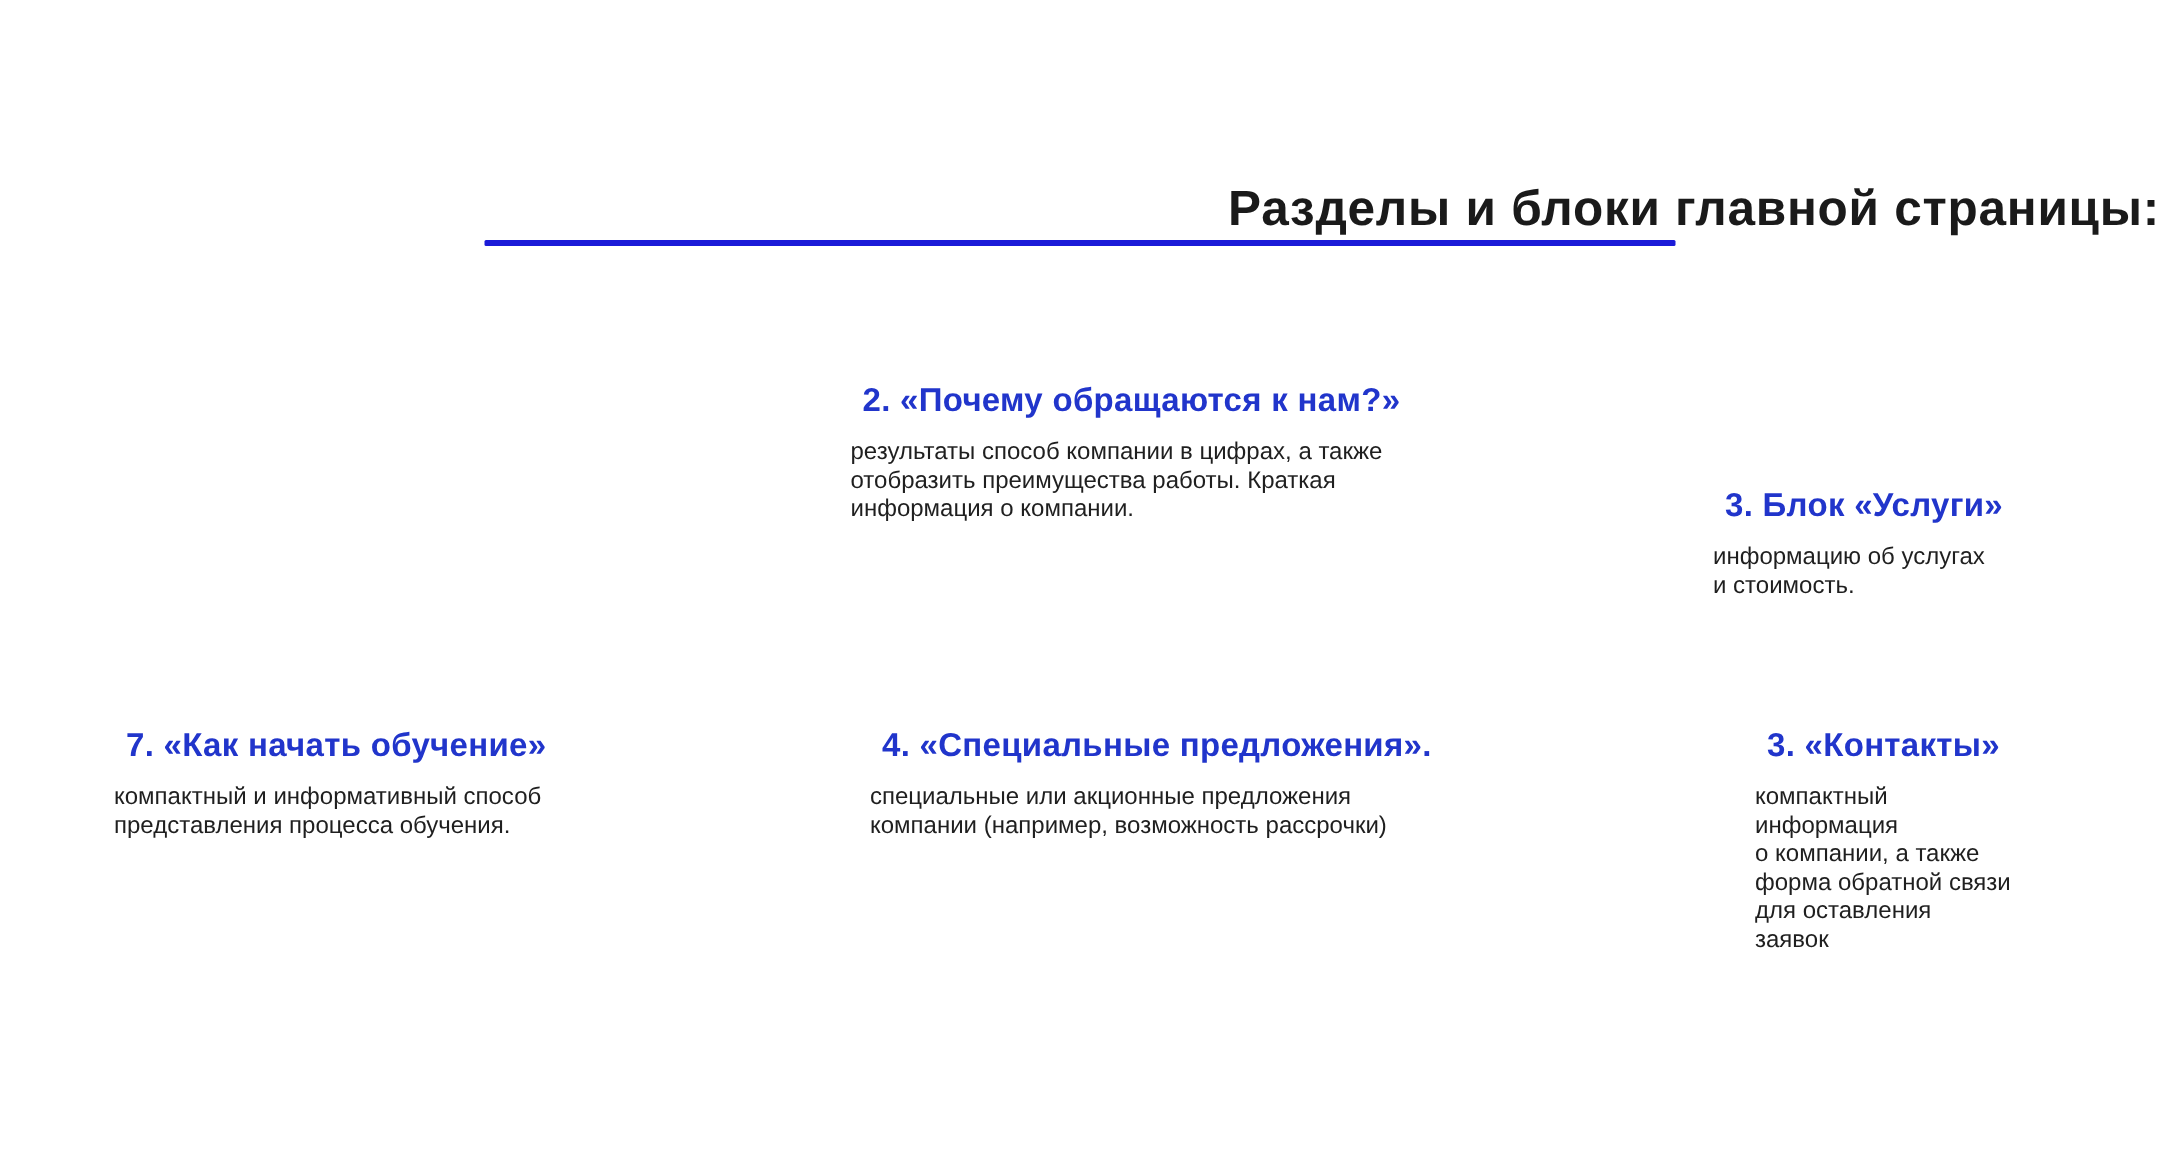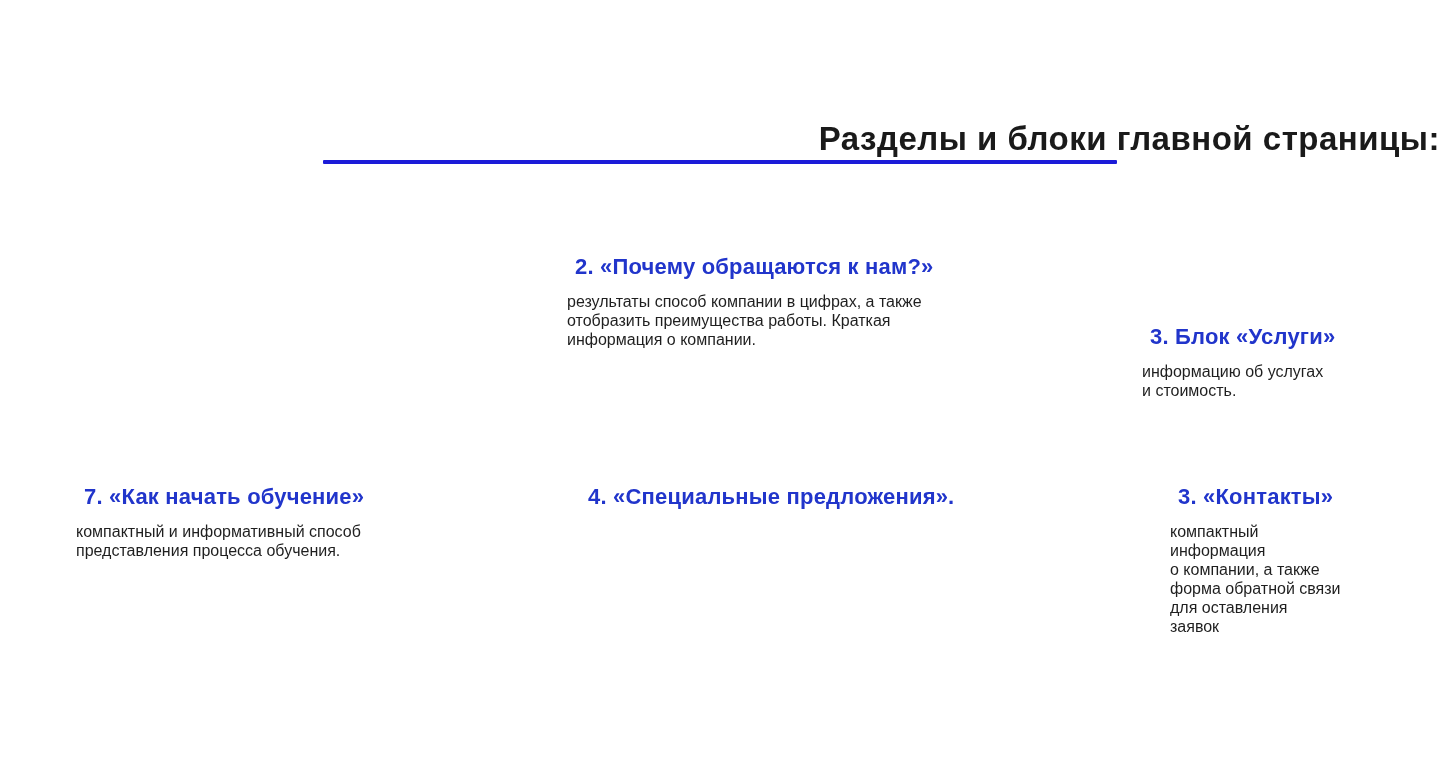--- a/index.html
+++ b/index.html
@@ -98,20 +98,22 @@
   </section>
 
   <section class="block b4">
     <h2>7. «Как начать обучение»</h2>
     <p>компактный и информативный способ
 представления процесса обучения.</p>
   </section>
 
   <section class="block b5">
     <h2>4. «Специальные предложения».</h2>
+    <p>специальные или акционные предложения
+компании (например, возможность рассрочки)</p>
   </section>
 
   <section class="block b6">
     <h2>3. «Контакты»</h2>
     <p>компактный
 информация
 о компании, а также
 форма обратной связи
 для оставления
 заявок</p>

